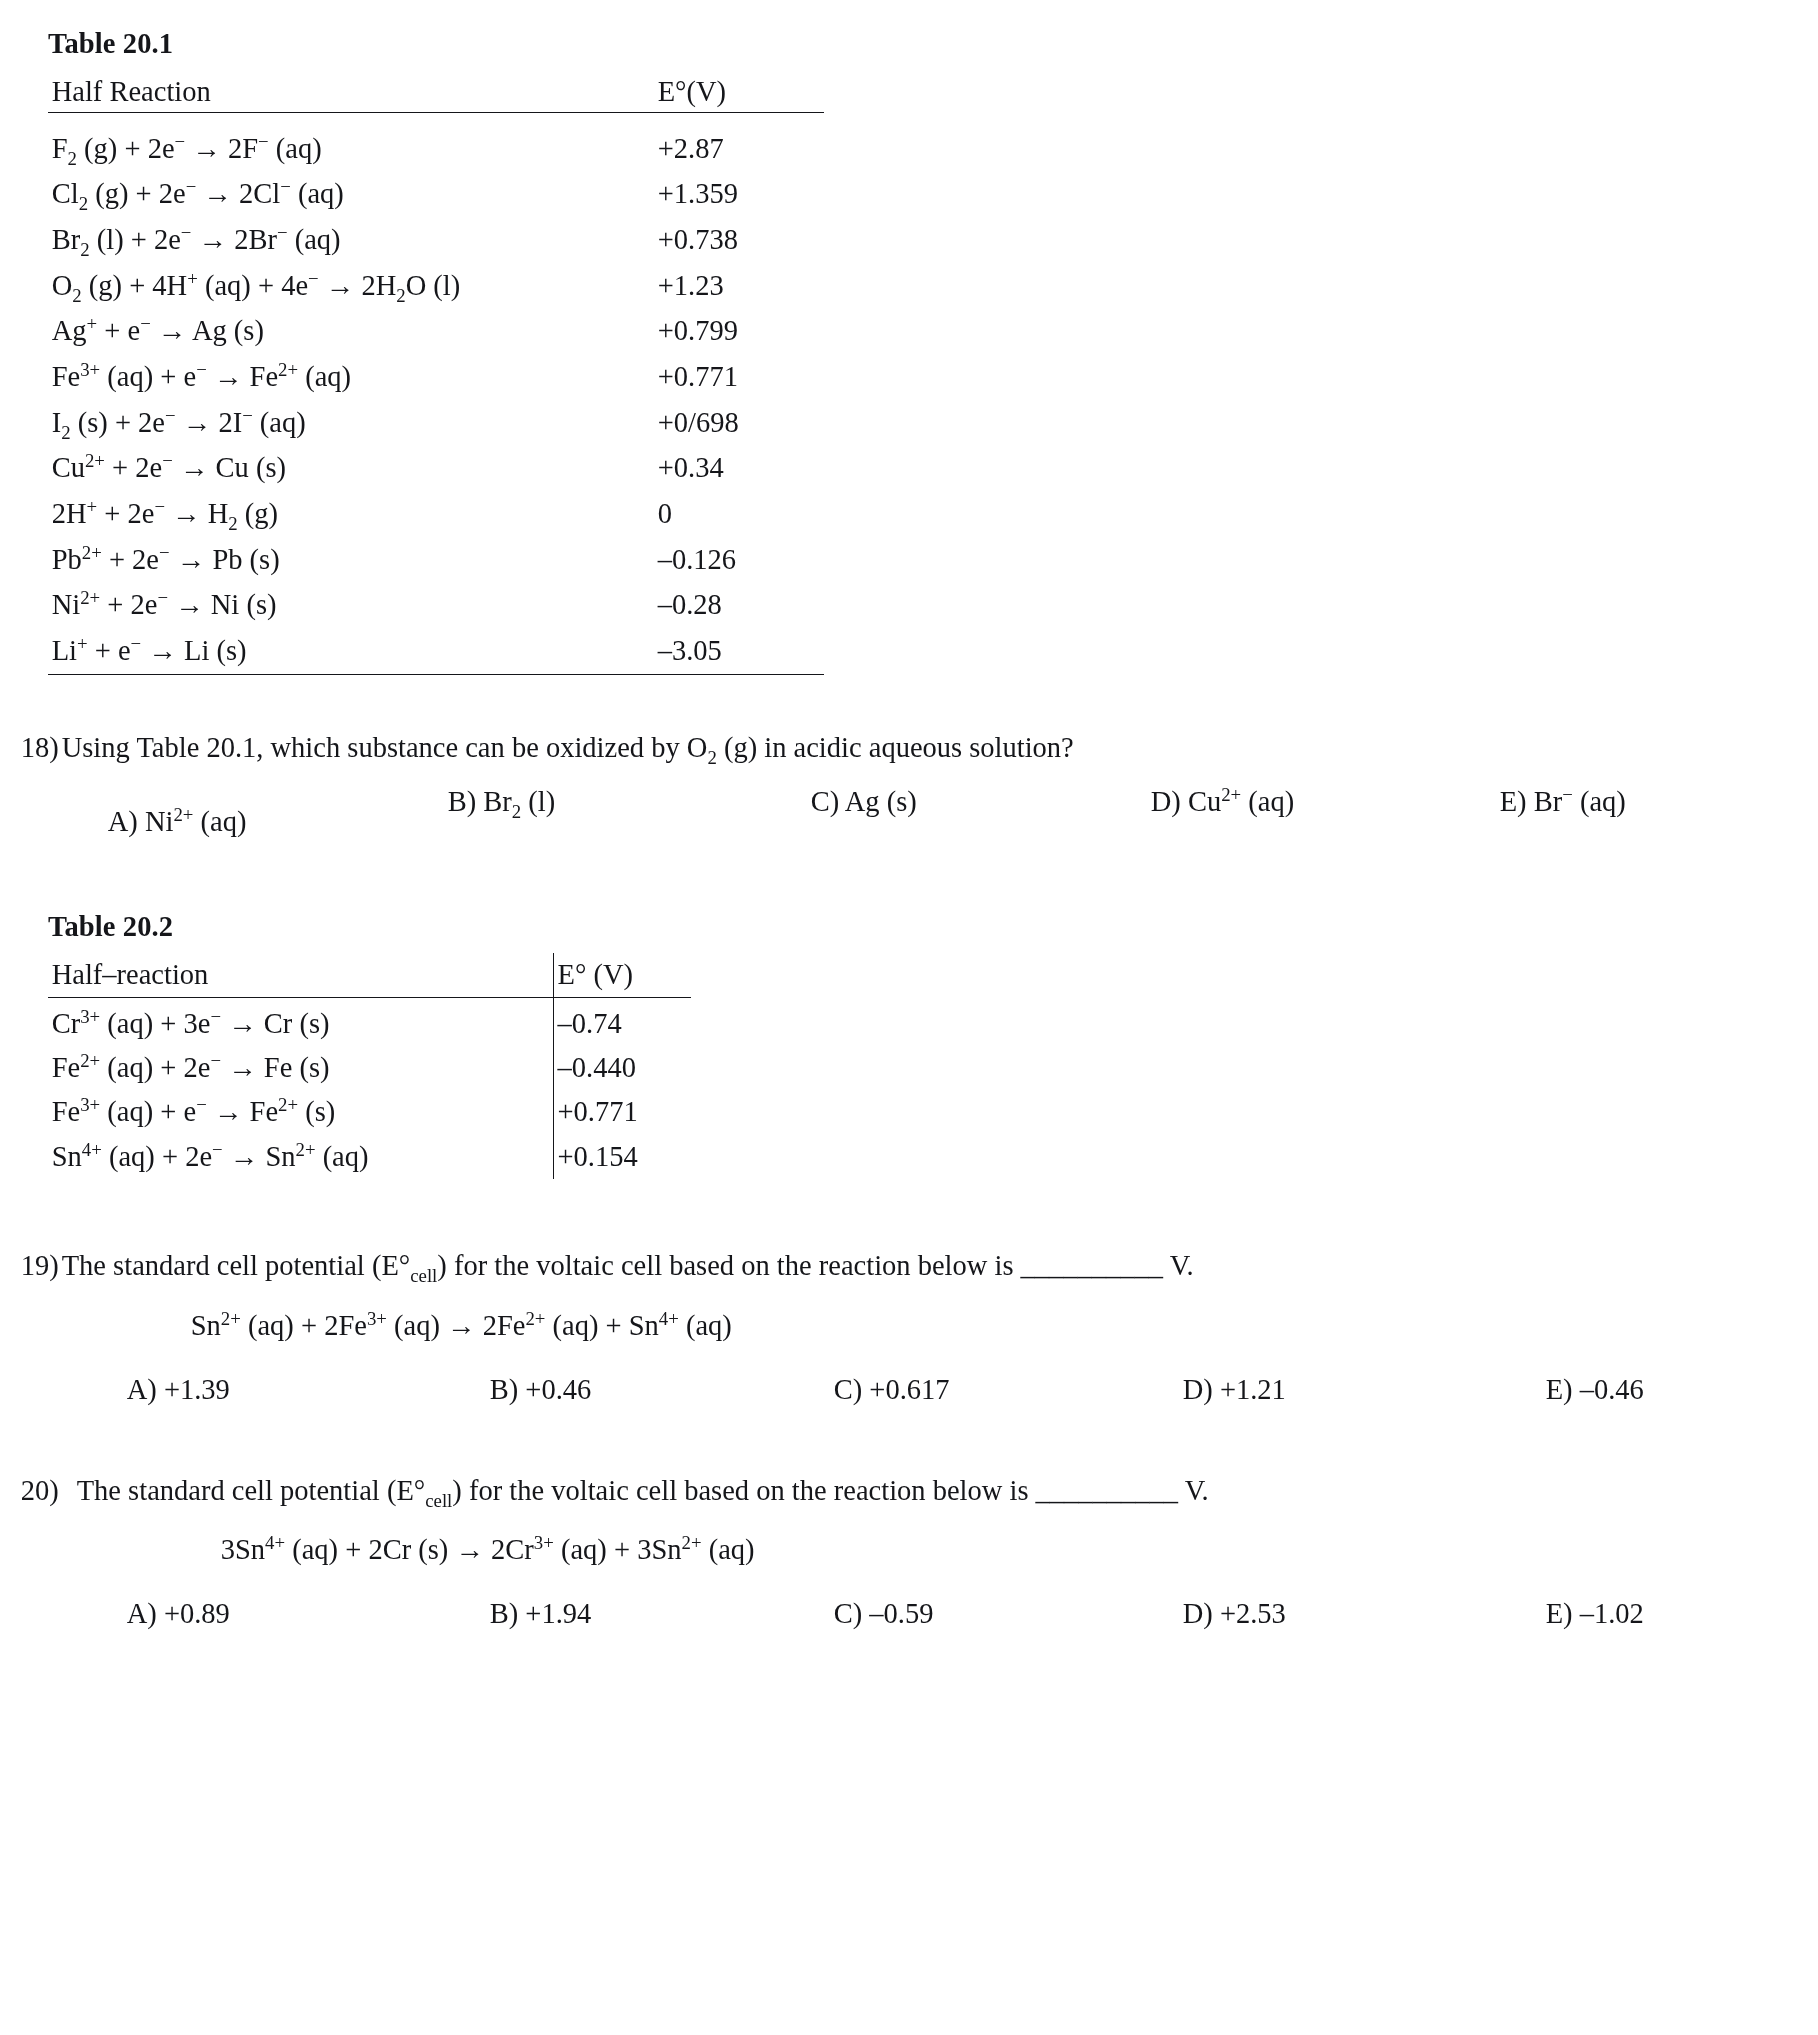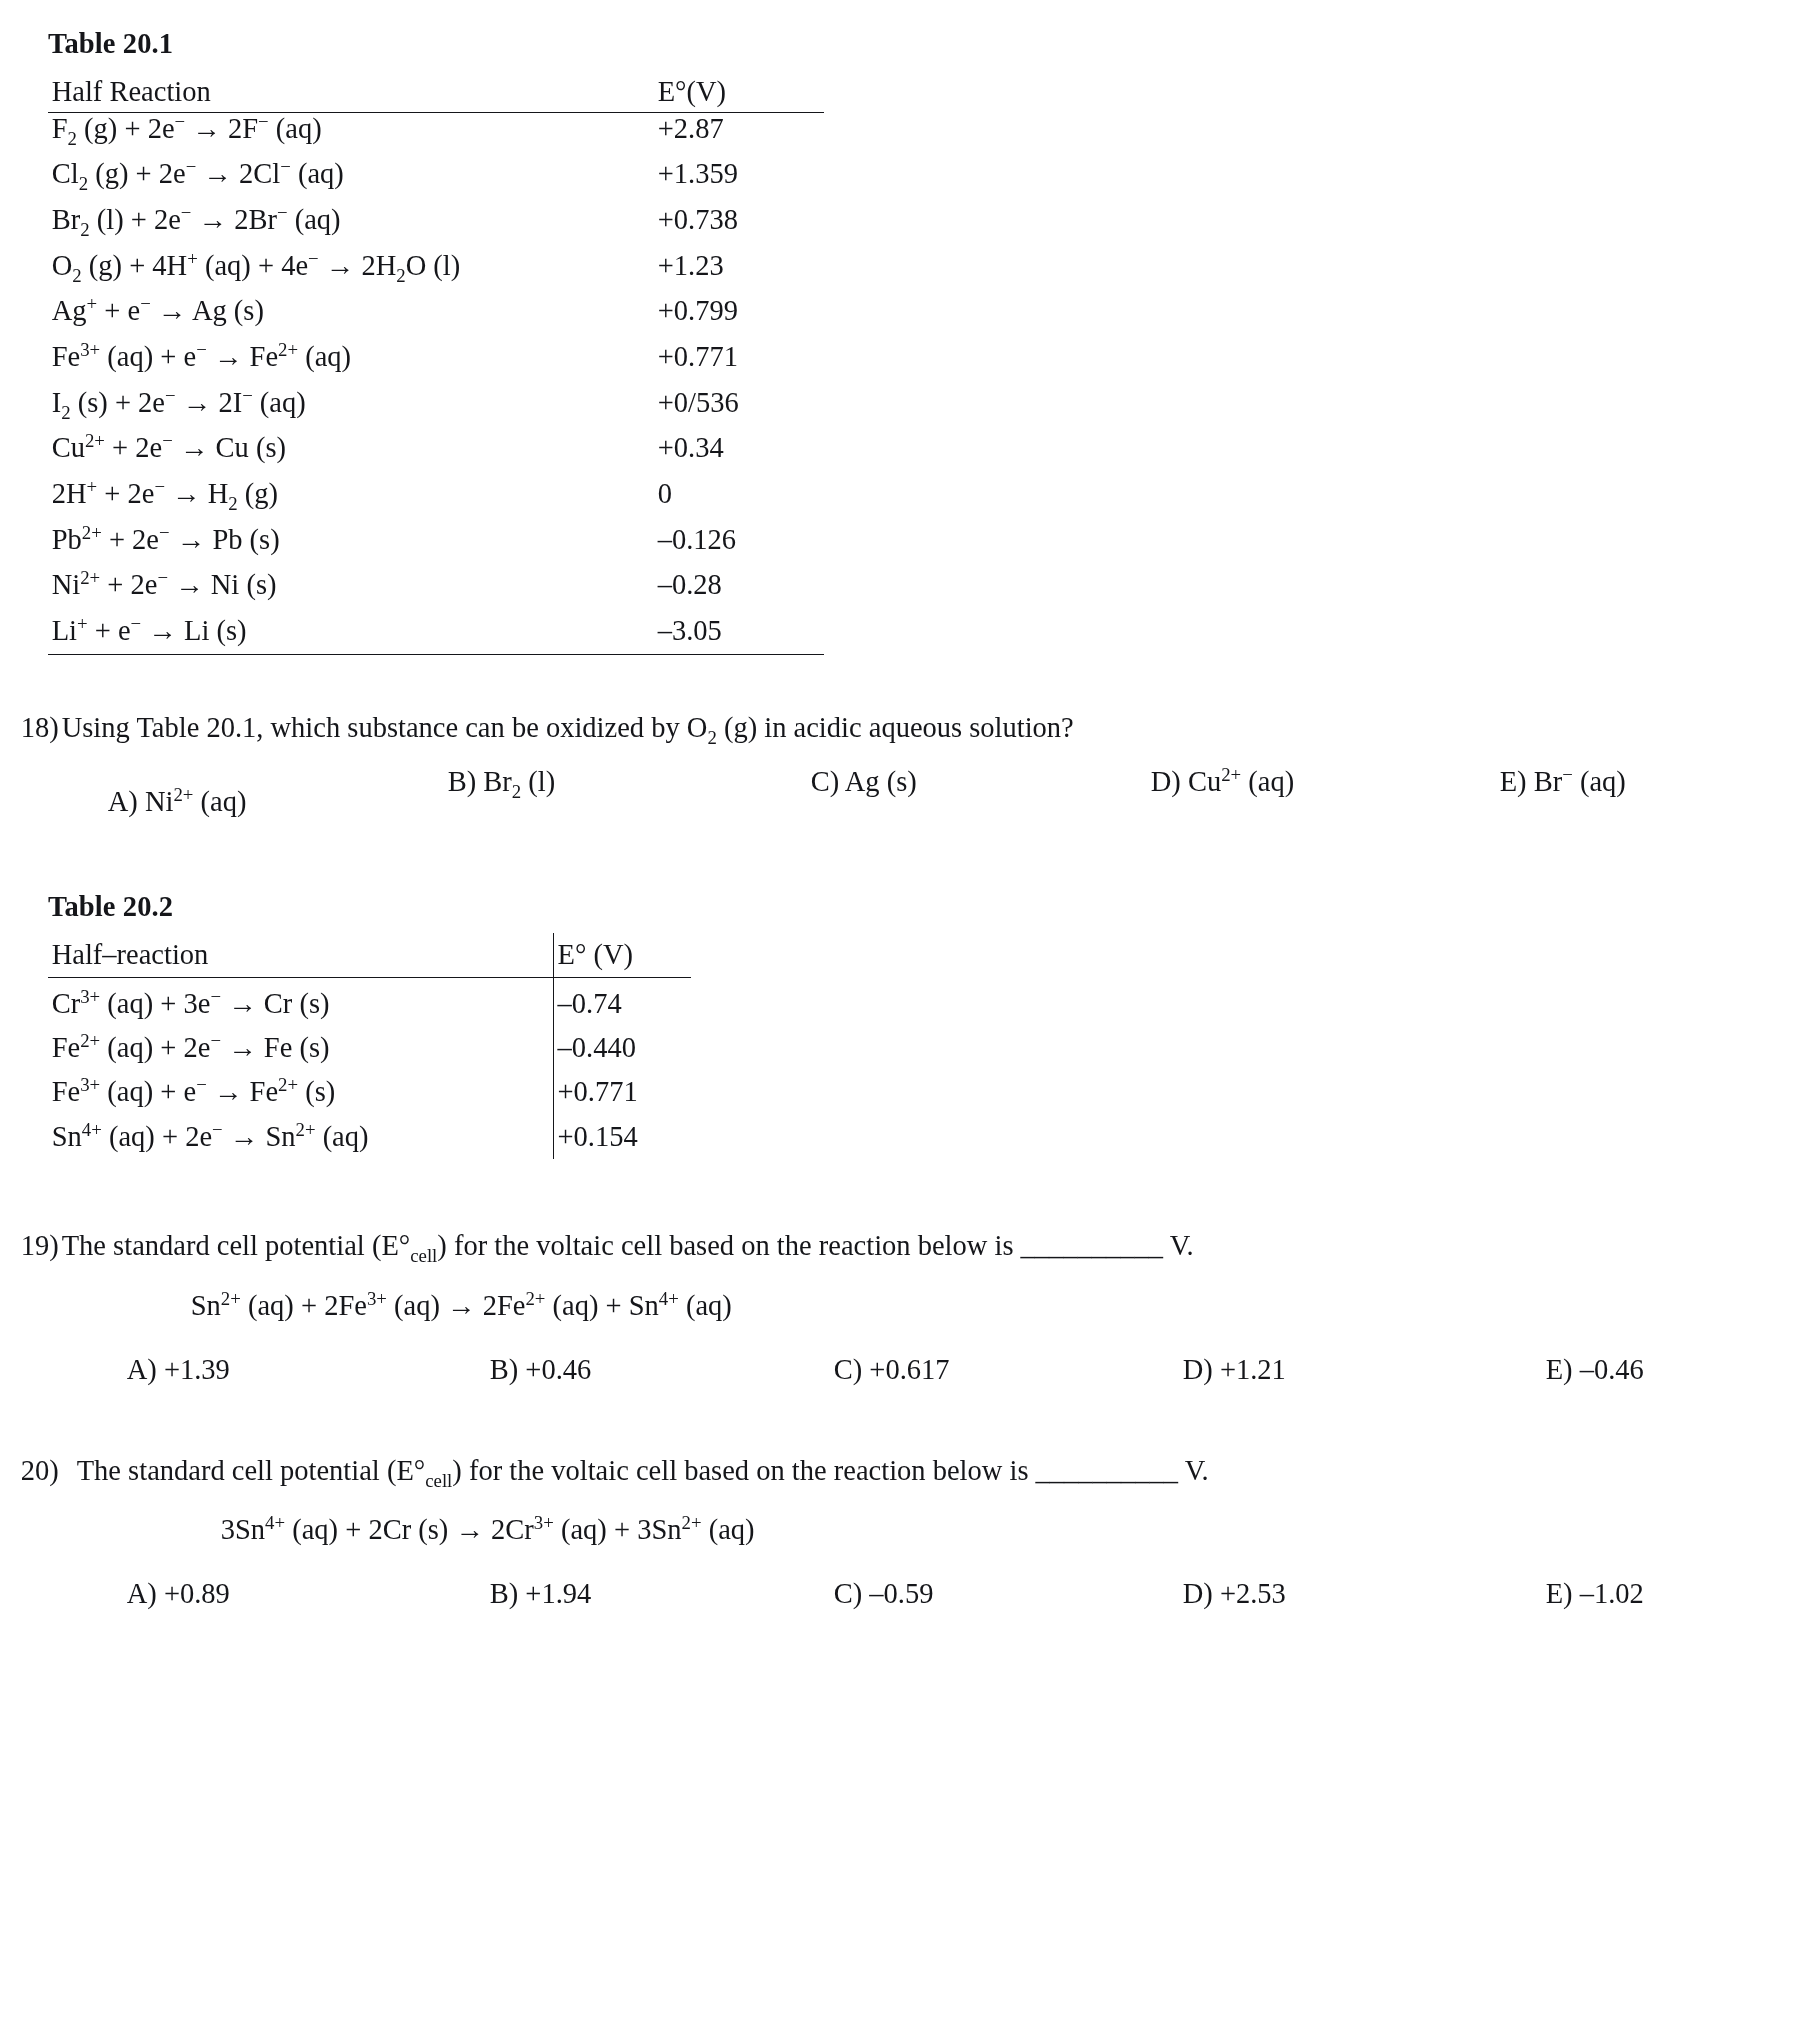--- a/index.html
+++ b/index.html
@@ -48,21 +48,21 @@
     padding: 6.4px 0 7.3px 3.7px;
     vertical-align: bottom;
     white-space: nowrap;
   }
   .tbl1 .c-rxn { width: 606px; }
   .tbl1 .c-e { width: 170px; }
   .tbl1 thead th {
     padding-bottom: 3.7px;
   }
   .tbl1 thead tr { border-bottom: 1.4px solid #15161a; }
-  .tbl1 tbody tr:first-child td { padding-top: 0; }
+  .tbl1 tbody tr:first-child td { padding-top: 20px; }
   .tbl1 tbody { border-bottom: 1.4px solid #15161a; }
 
   
   .tbl2 {
     border-collapse: collapse;
     table-layout: fixed;
     width: 643px;
   }
   .tbl2 td, .tbl2 th {
     font-size: 28.5px;
@@ -139,21 +139,21 @@
           <tr>
             <td>Ag<sup>+</sup>  +  e<sup>−</sup>  →  Ag (s)</td>
             <td>+0.799</td>
           </tr>
           <tr>
             <td>Fe<sup>3+</sup> (aq)  +  e<sup>−</sup>  →  Fe<sup>2+</sup> (aq)</td>
             <td>+0.771</td>
           </tr>
           <tr>
             <td>I<sub>2</sub> (s)  +  2e<sup>−</sup>  →  2I<sup>−</sup> (aq)</td>
-            <td>+0/536</td>
+            <td>+0/698</td>
           </tr>
           <tr>
             <td>Cu<sup>2+</sup>  +  2e<sup>−</sup>  →  Cu (s)</td>
             <td>+0.34</td>
           </tr>
           <tr>
             <td>2H<sup>+</sup>  +  2e<sup>−</sup>  →  H<sub>2</sub> (g)</td>
             <td>0</td>
           </tr>
           <tr>

